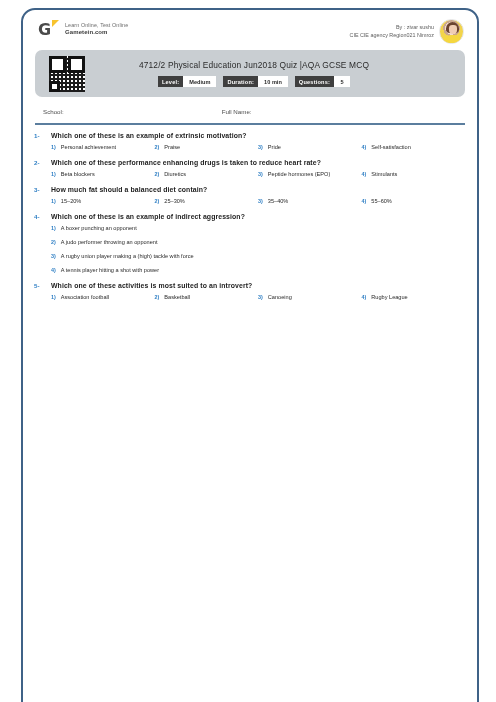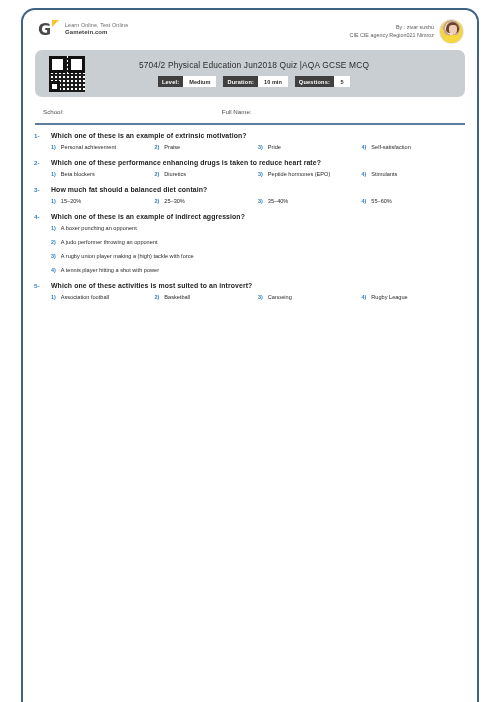--- a/index.html
+++ b/index.html
@@ -214,21 +214,21 @@
           <span class="body"></span>
         </div>
       </div>
     </div>
 
     <div class="banner">
       <div class="qr">
           <span class="q3"></span>
         </div>
       <div class="banner-center">
-        <div class="quiz-title">5704/2 Physical Education Jun2018 Quiz |AQA GCSE MCQ</div>
+        <div class="quiz-title">4712/2 Physical Education Jun2018 Quiz |AQA GCSE MCQ</div>
         <div class="badges">
           <div class="badge">
             <span class="k">Level:</span>
             <span class="v">Medium</span>
           </div>
           <div class="badge">
             <span class="k">Duration:</span>
             <span class="v">10 min</span>
           </div>
           <div class="badge">

